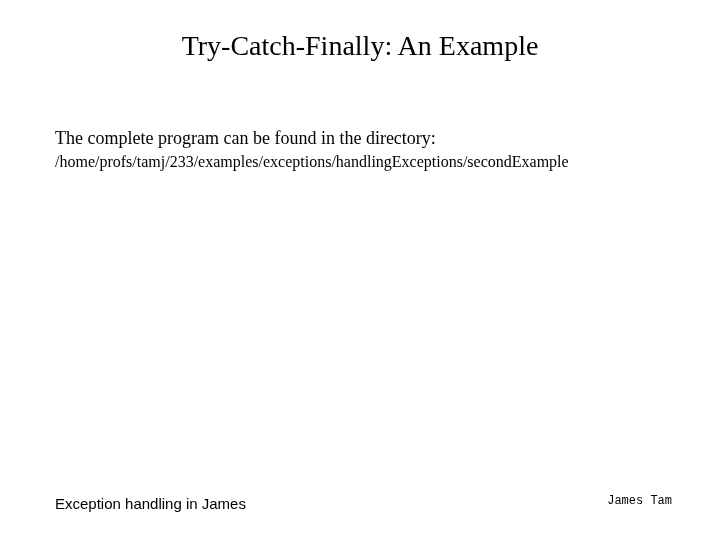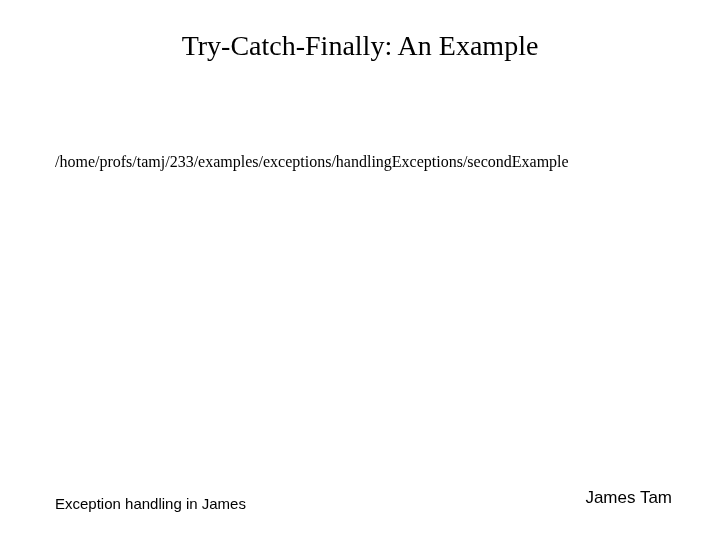--- a/index.html
+++ b/index.html
@@ -49,26 +49,27 @@
       bottom: 28px;
       left: 55px;
       font-family: Arial, Helvetica, sans-serif;
       font-size: 15px;
       color: #000000;
     }
     .footer-right {
       position: absolute;
       bottom: 32px;
       right: 48px;
-      font-family: Liberation Sans, sans-serif;
-      font-size: 17px;
+      font-family: Liberation Mono, monospace;
+      font-size: 12px;
       color: #000000;
     }
   </style>
 </head>
 <body>
 
 <div class="slide">
   <h1 class="title">Try-Catch-Finally: An Example</h1>
+  <p class="body-text">The complete program can be found in the directory:</p>
   <p class="path-text">/home/profs/tamj/233/examples/exceptions/handlingExceptions/secondExample</p>
   <div class="footer-left">Exception handling in James</div>
   <div class="footer-right">James Tam</div>
 </div>
 
 </body></html>

